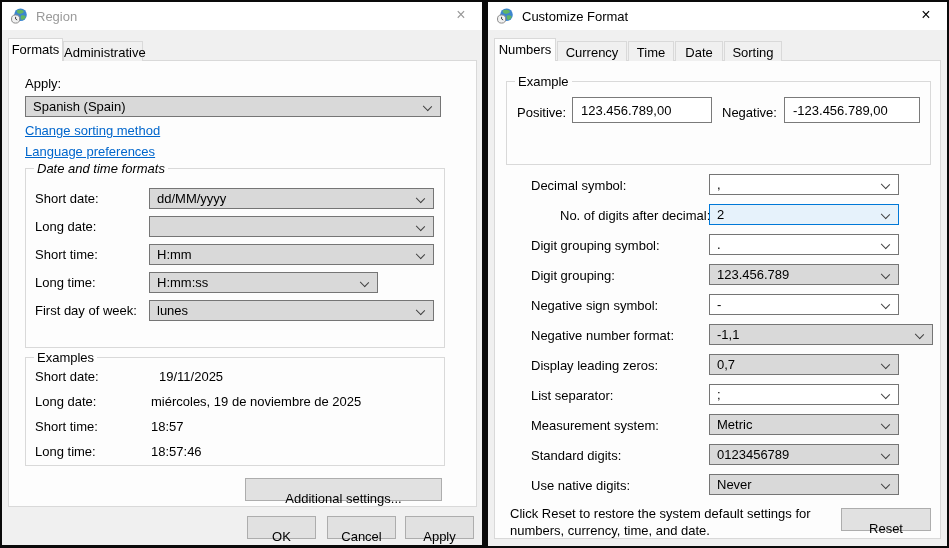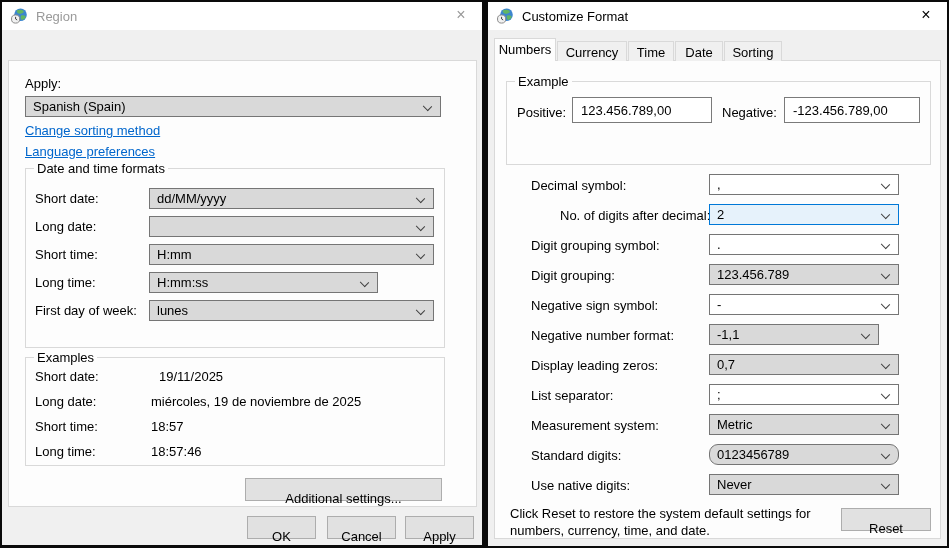--- a/index.html
+++ b/index.html
@@ -51,33 +51,41 @@
       <circle cx="9.5" cy="6.8" r="6.3" fill="#3c86cf"></circle>
       <path d="M5.5 2.5 Q9.5 0.8 12.5 2.8 Q13.5 4.6 10.5 5.6 Q7.5 6.4 6.2 4.6 Z" fill="#63b663"></path>
       <path d="M10 7.5 Q13 6.8 14.8 8.8 Q13.8 11.8 10.8 11.9 Q9 9.6 10 7.5 Z" fill="#63b663"></path>
       <circle cx="4.6" cy="11" r="4.1" fill="#f2f2f2" stroke="#8a8a8a" stroke-width="1"></circle>
       <path d="M4.6 8.8 L4.6 11 L6.2 12" stroke="#444" stroke-width="1" fill="none"></path>
     </svg>
     <span class="title-text title-inactive">Region</span>
     <div class="close-btn close-inactive">×</div>
   </div>
 
+  <div class="tabstrip" style="left:6px; top:36px; width:468px;">
+    <div class="tab active" style="left:0; width:55px;">
+      <span>Formats</span>
+    </div>
+    <div class="tab" style="left:55px; width:80px;">
+      <span>Administrative</span>
+    </div>
+  </div>
 
   <div class="page" style="left:6px; top:58px; width:469px; height:447px;">
 
     <span class="lbl" style="left:16px; top:15px;">Apply:</span>
     <div class="combo" style="left:16px; top:35px; width:416px;">
       <span>Spanish (Spain)</span>
       <span class="chev"></span>
     </div>
 
     <a class="link" style="left:16px; top:62px;">Change sorting method</a>
     <a class="link" style="left:16px; top:83px;">Language preferences</a>
 
-    <div class="groupbox" style="left:16px; top:107px; width:420px; height:180px;">
+    <div class="groupbox" style="left:16px; top:107px; width:420px; height:180px;font-style:italic;">
       <span class="legend">Date and time formats</span>
     </div>
 
     <span class="lbl" style="left:26px; top:130px;">Short date:</span>
     <div class="combo" style="left:140px; top:127px; width:285px;">
       <span>dd/MM/yyyy</span>
       <span class="chev"></span>
     </div>
 
     <span class="lbl" style="left:26px; top:158px;">Long date:</span>
@@ -192,21 +200,21 @@
       <span class="chev"></span>
     </div>
 
     <span class="lbl" style="left:36px; top:237px;">Negative sign symbol:</span>
     <div class="combo white" style="left:214px; top:233px; width:190px;">
       <span>-</span>
       <span class="chev"></span>
     </div>
 
     <span class="lbl" style="left:36px; top:267px;">Negative number format:</span>
-    <div class="combo" style="left:214px; top:263px; width:170px;">
+    <div class="combo" style="left:214px; top:263px; width:224px;">
       <span>-1,1</span>
       <span class="chev"></span>
     </div>
 
     <span class="lbl" style="left:36px; top:297px;">Display leading zeros:</span>
     <div class="combo" style="left:214px; top:293px; width:190px;">
       <span>0,7</span>
       <span class="chev"></span>
     </div>
 
@@ -216,21 +224,21 @@
       <span class="chev"></span>
     </div>
 
     <span class="lbl" style="left:36px; top:357px;">Measurement system:</span>
     <div class="combo" style="left:214px; top:353px; width:190px;">
       <span>Metric</span>
       <span class="chev"></span>
     </div>
 
     <span class="lbl" style="left:36px; top:387px;">Standard digits:</span>
-    <div class="combo" style="left:214px; top:383px; width:190px;border-radius:9px;">
+    <div class="combo" style="left:214px; top:383px; width:190px;">
       <span>0123456789</span>
       <span class="chev"></span>
     </div>
 
     <span class="lbl" style="left:36px; top:417px;">Use native digits:</span>
     <div class="combo" style="left:214px; top:413px; width:190px;">
       <span>Never</span>
       <span class="chev"></span>
     </div>
 

